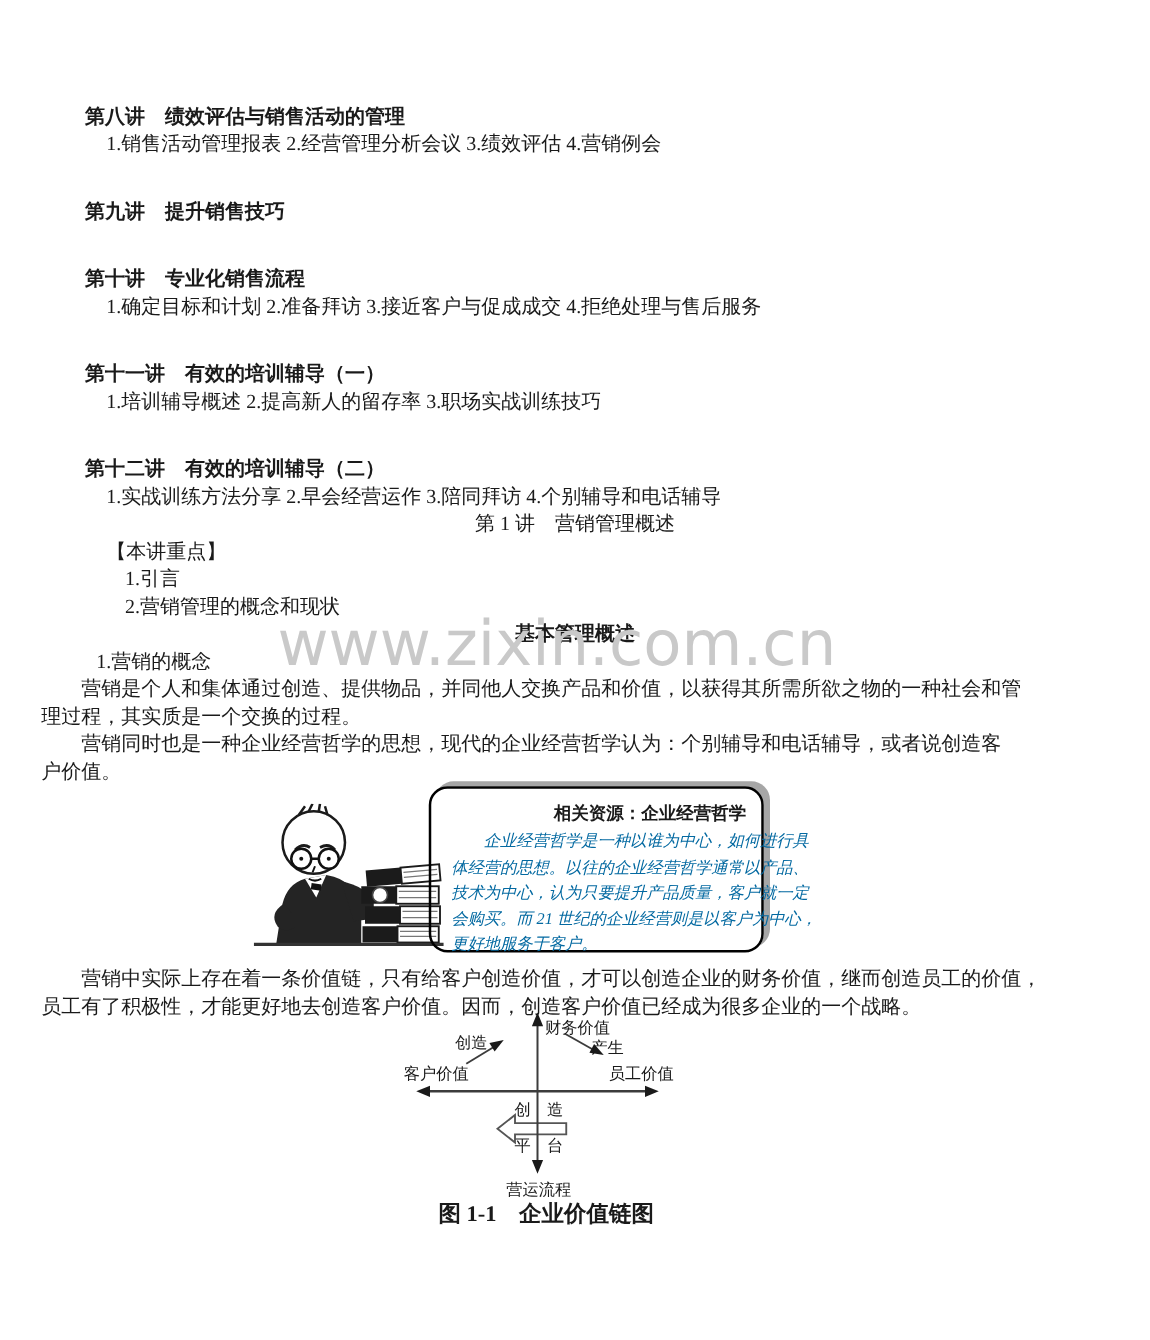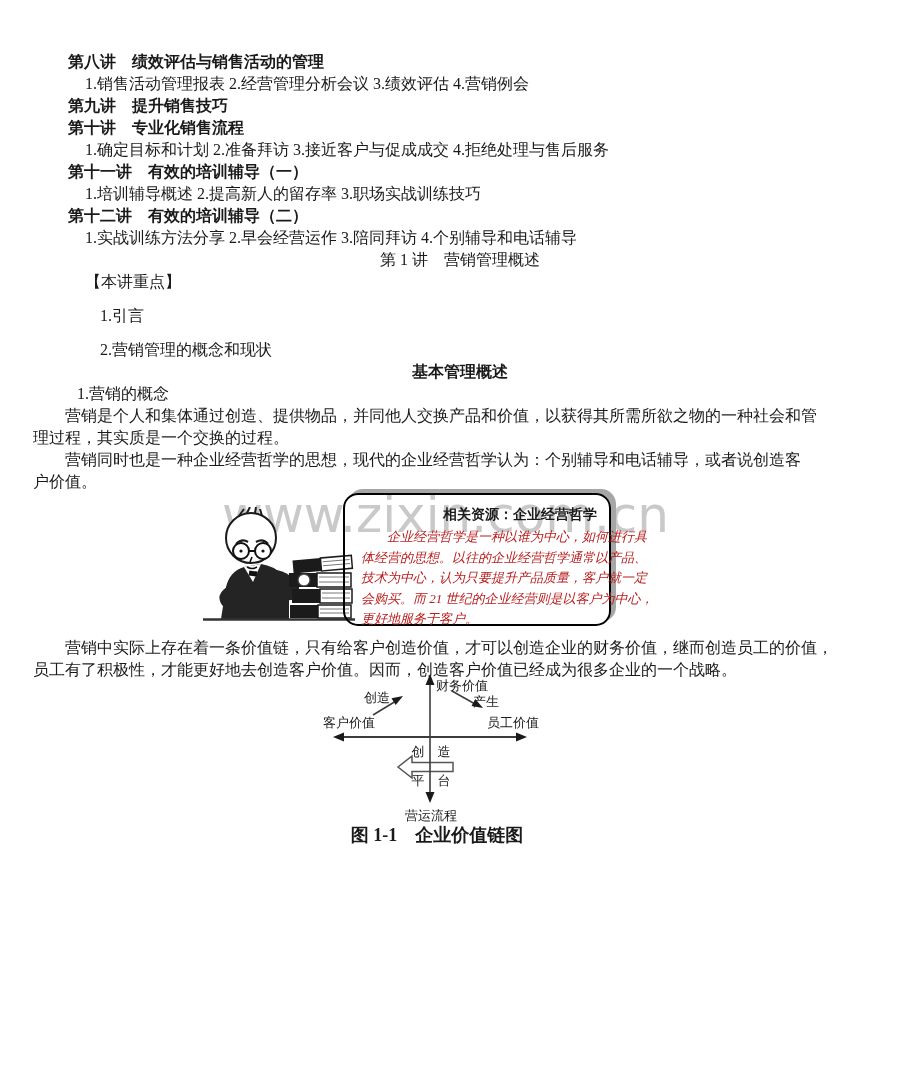--- a/index.html
+++ b/index.html
@@ -3,36 +3,36 @@
 <meta charset="utf-8">
 <style>
   html,body{margin:0;padding:0;background:#fff;}
   .page{position:relative;width:920px;height:1072px;background:#fff;overflow:hidden;
         color:#1a1a1a;font-family:"Liberation Serif","DejaVu Serif",serif;}
   .content{padding:51px 33px 0 33px;font-size:16px;line-height:22px;}
   .f-hei{font-family:"Liberation Sans","DejaVu Sans",sans-serif;}
   .center{text-align:center;}
   .bold{font-weight:700;}
   .line{white-space:nowrap;}
-  .toc-title{font-weight:700;padding-left:35px;font-family:Liberation Serif, serif;}
+  .toc-title{font-weight:700;padding-left:35px;font-family:Liberation Mono, monospace;margin-top:32px;}
   .toc-sub{padding-left:52px;}
   .kp-header{padding-left:52px;}
-  .kp{padding-left:67px;margin-top:12px;}
+  .kp{padding-left:67px;}
   .subtitle{padding-left:44px;}
   .indent{padding-left:32px;}
 
   
   .figure1{position:relative;height:144px;z-index:6;}
   .cartoon{position:absolute;left:170px;top:14px;}
   .callout{position:absolute;left:310px;top:0;width:268px;height:133px;box-sizing:border-box;
            border:2px solid #000;border-radius:15px;background:transparent;
            box-shadow:5px -4px 0 0 #a6a6a6;padding:9px 12px 0 16px;}
   .callout-title{font-family:"Liberation Sans","DejaVu Sans",sans-serif;font-weight:700;
                  font-size:14px;line-height:20px;margin-bottom:3px;white-space:nowrap;text-align:right;}
-  .callout-line{font-size:13px;line-height:20.6px;font-style:italic;color:#b91c1c;white-space:nowrap;}
+  .callout-line{font-size:13px;line-height:20.6px;font-style:italic;color:#0369a1;white-space:nowrap;}
   .callout-line.first{text-indent:26px;}
 
   .figure2{position:relative;height:142px;z-index:6;}
   .diagram-svg{position:absolute;left:287px;top:-10px;}
   .diagram-text{font-family:"Liberation Sans","DejaVu Sans",sans-serif;font-size:13px;fill:#1a1a1a;}
   .caption{text-align:center;font-family:Liberation Serif, serif;
            font-weight:700;font-size:18px;line-height:24px;padding-right:46px;}
 
   .watermark{position:absolute;left:222px;top:486px;z-index:5;white-space:nowrap;
              font-family:"DejaVu Sans","Liberation Sans",sans-serif;font-size:50px;

